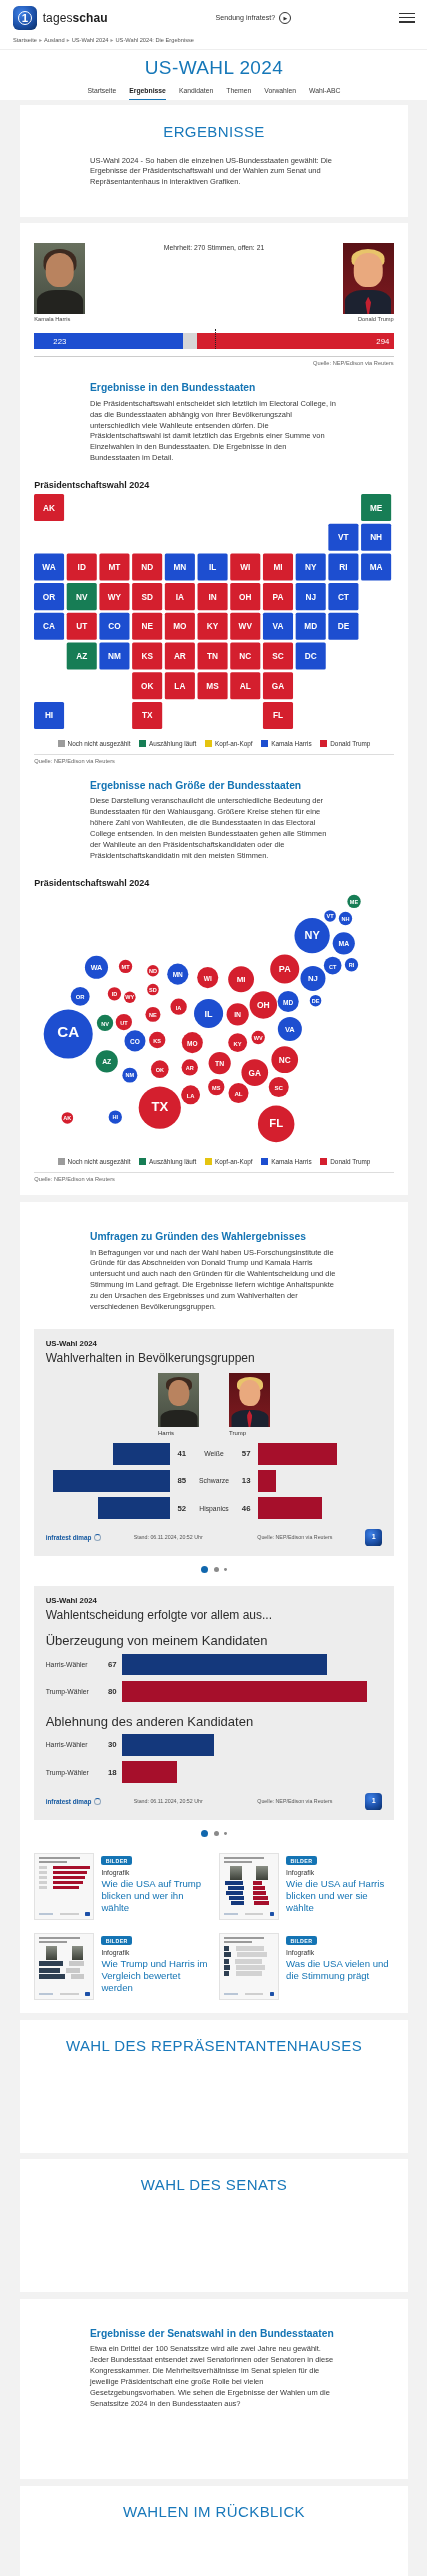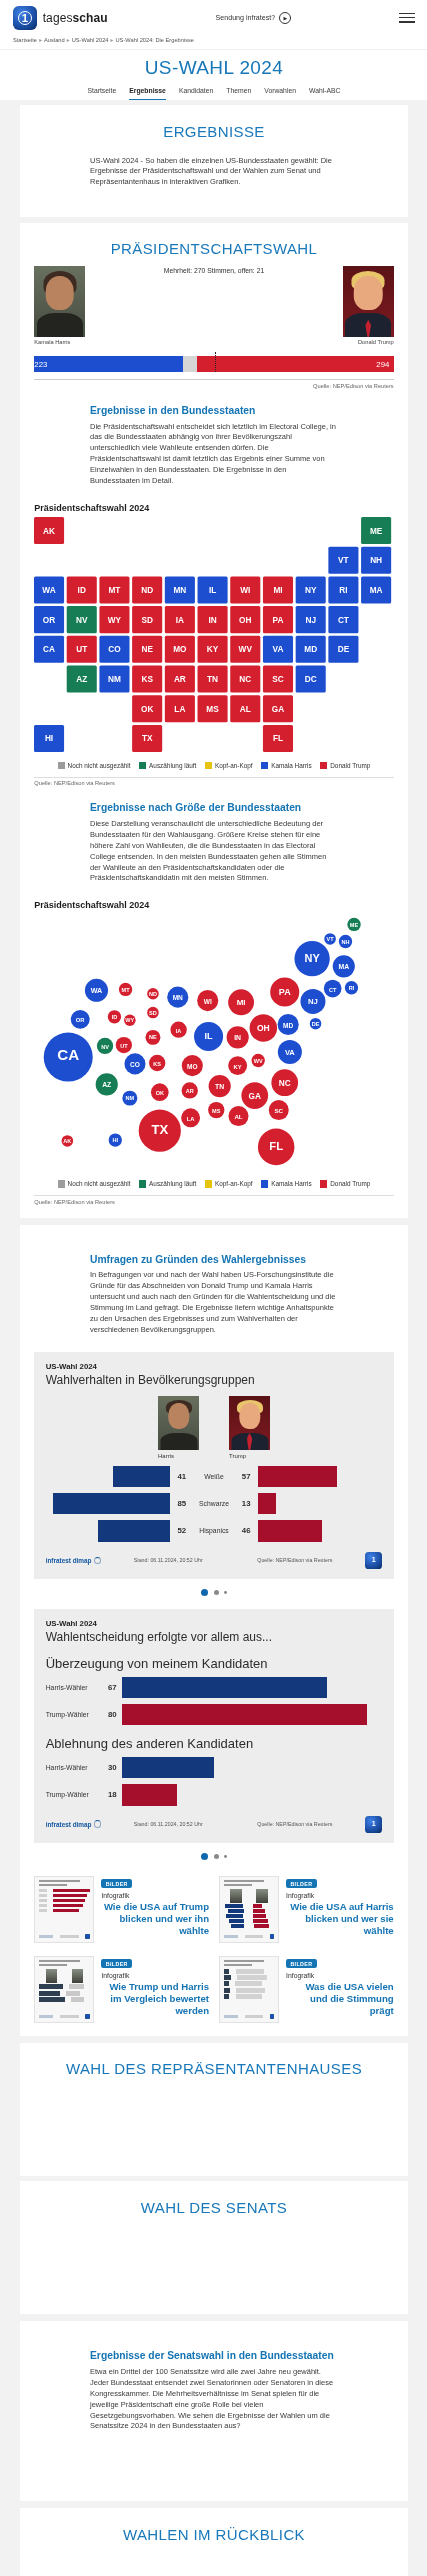--- a/index.html
+++ b/index.html
@@ -53,21 +53,21 @@
   .trump-bg .hair { background:#e8c46a; }
   .portrait .body { position:absolute; bottom:-2.9px; left:50%; transform:translateX(-50%); width:46px; height:27px; border-radius:40% 40% 0 0; }
   .harris-bg .body { background:#23231f; }
   .trump-bg .body { background:#1c2230; }
   .trump-bg .tie { position:absolute; bottom:-1.4px; left:50%; transform:translateX(-50%); width:5.7px; height:18.5px; background:#c32030; clip-path:polygon(50% 0,100% 30%,60% 100%,40% 100%,0 30%); }
   .cap { font-size:5.7px; color:#444; margin-top:2.1px; }
   .cap.right { text-align:right; }
 
   .evbar-wrap { position:relative; margin:11.4px 0 1.4px 0; }
   .evbar { display:flex; height:15.7px; }
-  .evbar .b { background:#1d4ed0; color:#fff; font-size:7.8px; display:flex; align-items:center; padding-left:0; }
+  .evbar .b { background:#1d4ed0; color:#fff; font-size:7.8px; display:flex; align-items:center; padding-left:19px; }
   .evbar .o { background:#d6d6d6; }
   .evbar .r { background:#d41f2e; color:#fff; font-size:7.8px; display:flex; align-items:center; justify-content:flex-end; padding-right:4.3px; }
   .maj-marker { position:absolute; top:-4.3px; bottom:0; border-left:1.4px dotted #222; }
   .evbar-rule { border-bottom:0.7px solid #ccc; margin-top:7.1px; }
 
   
   .mapbox { margin-top:2.9px; }
   .legend { display:flex; justify-content:center; gap:8.6px; margin-top:7.1px; border-bottom:0.7px solid #ddd; padding-bottom:7.1px; flex-wrap:wrap; }
   .legend .li { display:flex; align-items:center; gap:2.9px; font-size:6.4px; color:#333; }
   .legend .sw { width:7.1px; height:7.1px; display:inline-block; }
@@ -116,21 +116,21 @@
   .thumb .mini { margin-top:2.9px; }
   .thumb .mrow { display:flex; align-items:center; gap:1.4px; margin-top:1.4px; }
   .thumb .mbar { height:3.6px; }
   .thumb .mphoto { width:11.4px; height:14.3px; background:linear-gradient(180deg,#8a8f85,#3c4038); display:inline-block; }
   .thumb .mfoot { position:absolute; bottom:2.9px; left:3.6px; right:3.6px; display:flex; justify-content:space-between; align-items:center; }
   .thumb .mfoot .l { width:14.3px; height:2.1px; background:#b9c6d6; }
   .thumb .mfoot .c { width:18.5px; height:2.1px; background:#cfcfcf; }
   .thumb .mfoot .sq { width:4.3px; height:4.3px; background:#1c50a8; border-radius:0.7px; }
   .badge { display:inline-block; background:#1474b4; color:#fff; font-size:5.3px; font-weight:bold; padding:1.4px 4.3px; border-radius:2.1px; letter-spacing:0.4px; }
   .kicker { font-size:6.8px; color:#333; margin-top:3.6px; }
-  .t-title { color:#1474b4; font-size:9.6px; font-weight:bold; line-height:1.25; margin-top:2.1px;text-align:right; }
+  .t-title { color:#1474b4; font-size:9.6px; font-weight:normal; line-height:1.25; margin-top:2.1px; }
 
   
   .empty-sec { min-height:133px; }
   .senate-res { min-height:180px; }
 
   svg text { font-family:"Liberation Sans", sans-serif; }
 </style>
 </head>
 <body>
 
@@ -165,21 +165,20 @@
         <div class="tab">Wahl-ABC</div>
       </div>
   </div>
 
   <div class="card gapless">
     <div class="sec-h">ERGEBNISSE</div>
     <p class="body-p col">US-Wahl 2024 - So haben die einzelnen US-Bundesstaaten gewählt: Die Ergebnisse der Präsidentschaftswahl und der Wahlen zum Senat und Repräsentantenhaus in interaktiven Grafiken.</p>
   </div>
 
   <div class="card">
-    <div class="sec-h">PRÄSIDENTSCHAFTSWAHL</div>
 
     <div class="prez-row">
       <div>
         <div class="portrait harris-bg">
           <div class="hair"></div>
             <div class="head"></div>
             <div class="body"></div>
         </div>
         <div class="cap">Kamala Harris</div>
       </div>

